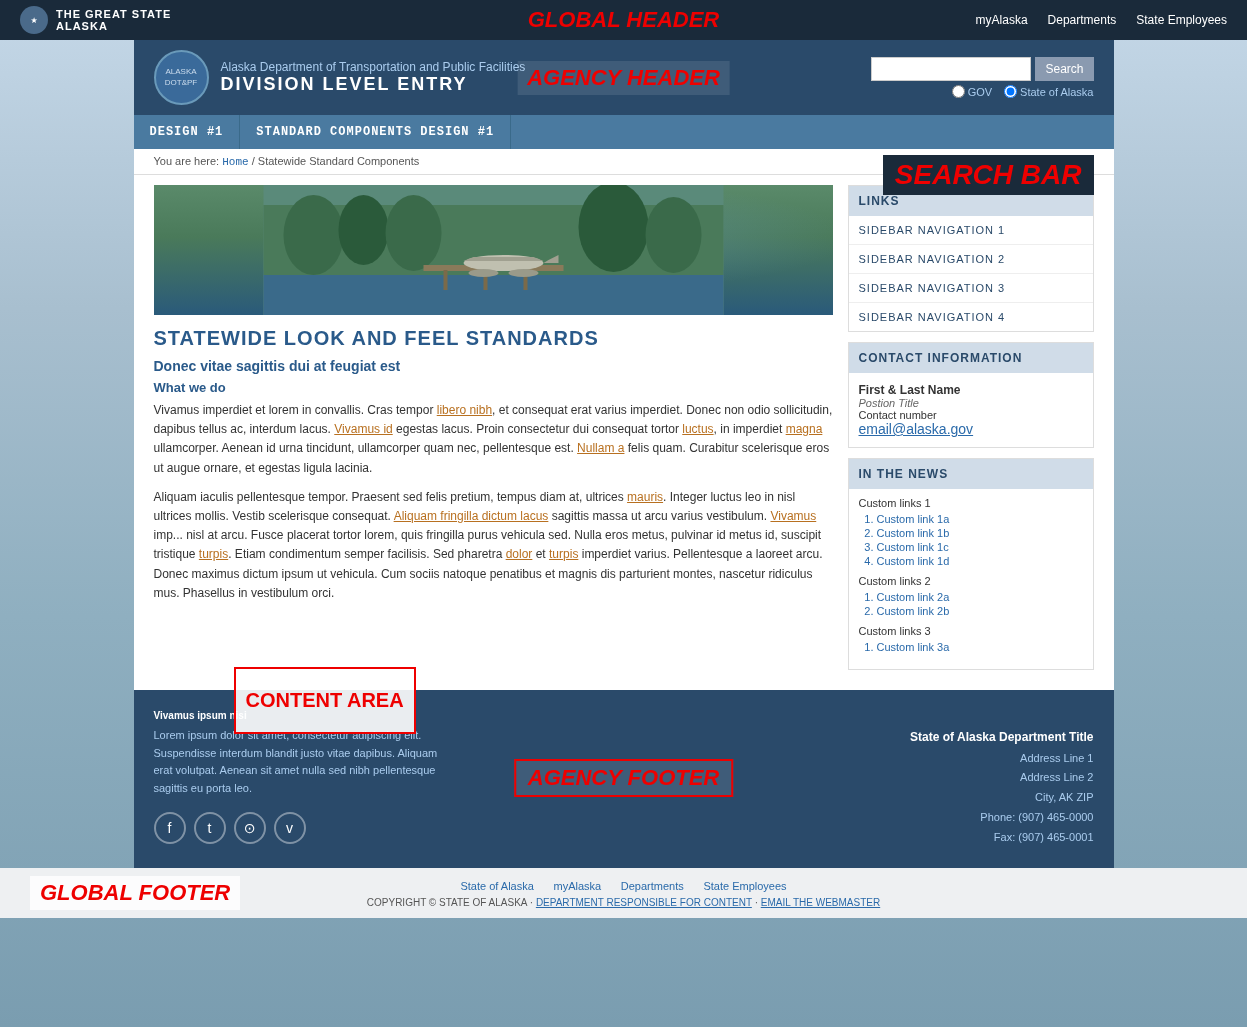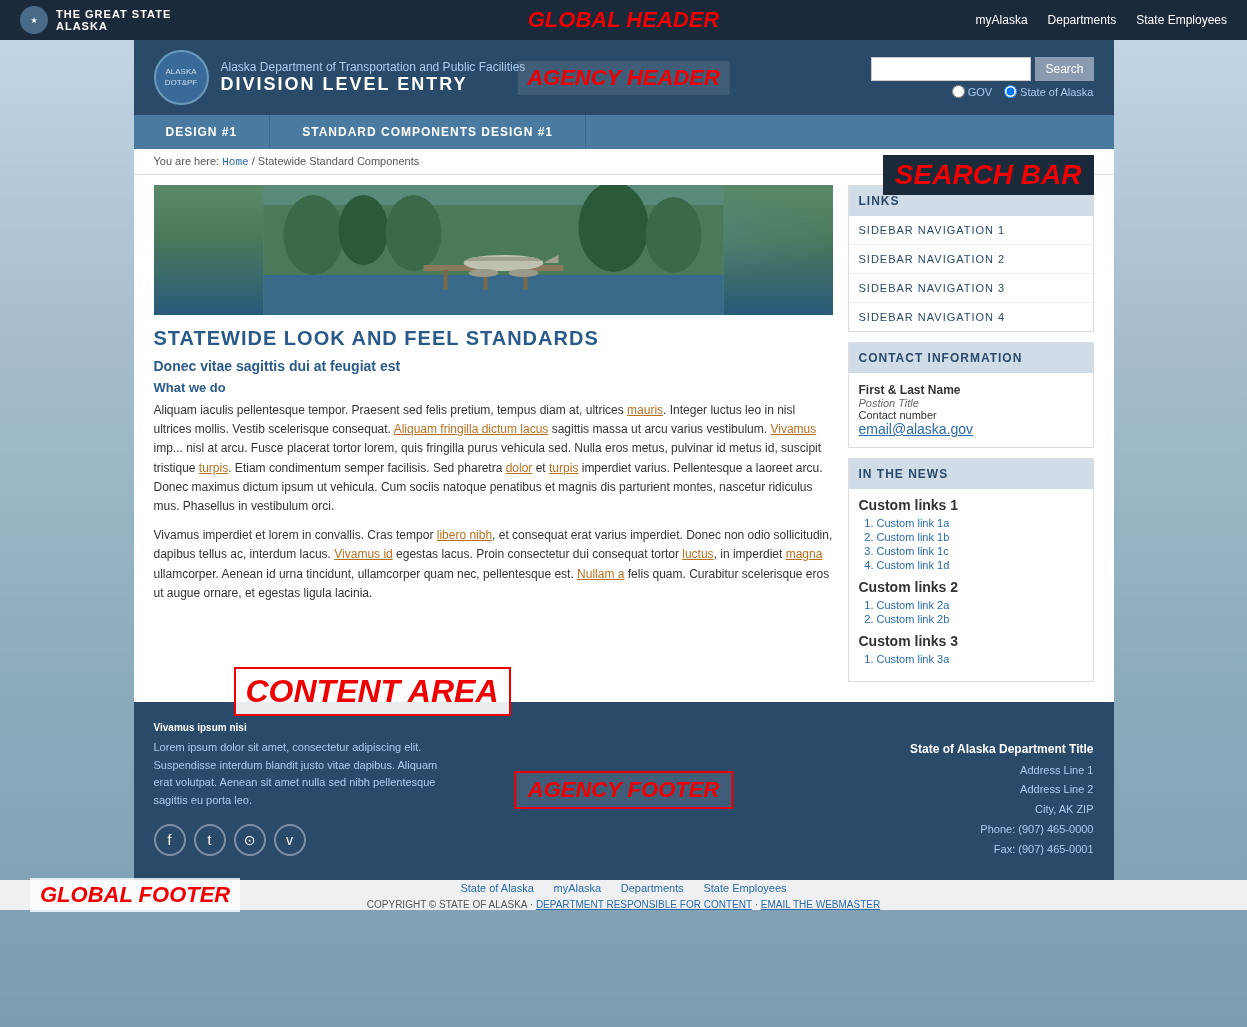--- a/index.html
+++ b/index.html
@@ -100,27 +100,28 @@
     .radio-row label { display: flex; align-items: center; gap: 3px; cursor: pointer; }
 
     
     .nav-bar {
       background: #4a7aa0;
       padding: 0;
       display: flex;
       align-items: stretch;
     }
     .nav-item {
-      padding: 10px 32px;
+      padding: 10px 16px;
       color: white;
       font-size: 12px;
       font-weight: bold;
       letter-spacing: 1px;
       cursor: pointer;
       border-right: 1px solid #3a6a8a;
+      font-family: Liberation Mono, monospace;
     }
 
     
     .breadcrumb-bar {
       background: white;
       padding: 6px 20px;
       font-size: 11px;
       color: #555;
       border-bottom: 1px solid #ddd;
     }
@@ -174,22 +175,22 @@
     .content-h3 {
       color: #2a5a8a; font-size: 13px; font-weight: bold; margin-bottom: 6px;
     }
     .content-body {
       color: #333; font-size: 12px; line-height: 1.6; margin-bottom: 10px;
     }
     .content-body .link { color: #b87020; text-decoration: underline; }
     .content-area-label {
       position: absolute;
       top: 340px; left: 80px;
-      color: #e00; font-size: 32px; font-weight: bold; font-style: italic;
-      background: rgba(255,255,255,0.9); padding: 4px 10px;
+      color: #e00; font-size: 20px; font-weight: bold; 
+      background: rgba(255,255,255,0.9); padding: 20px 10px;
       border: 2px solid #e00;
       z-index: 5;
     }
 
     
     .sidebar-section {
       background: white;
       border: 1px solid #ddd;
       margin-bottom: 10px;
     }
@@ -216,21 +217,21 @@
     .contact-block {
       padding: 10px;
     }
     .contact-name { font-size: 12px; font-weight: bold; color: #333; }
     .contact-title { font-size: 11px; font-style: italic; color: #666; }
     .contact-number { font-size: 11px; color: #333; }
     .contact-email { font-size: 14px; color: #2a6aaa; text-decoration: underline; }
 
     
     .news-section { padding: 8px 10px; }
-    .news-group-title { font-size: 14px; color: #333; font-weight: bold; margin-bottom: 4px; }
+    .news-group-title { font-size: 11px; color: #333; font-weight: normal; margin-bottom: 4px; }
     .news-list { list-style: decimal; padding-left: 18px; margin-bottom: 8px; }
     .news-list li { font-size: 11px; color: #2a6aaa; margin-bottom: 2px; cursor: pointer; }
     .news-list li a { color: #2a6aaa; text-decoration: none; }
 
     
     .agency-footer {
       background: #2a4a6a;
       padding: 20px;
       display: flex;
       justify-content: space-between;
@@ -254,20 +255,21 @@
       display: flex; align-items: center; justify-content: center;
       color: white; font-size: 14px; cursor: pointer;
     }
     .footer-right { text-align: right; color: #aaccee; font-size: 11px; line-height: 1.8; }
     .footer-right-title { color: white; font-size: 12px; font-weight: bold; margin-top: 17px; }
 
     
     .global-footer {
       background: #eef0f2;
       text-align: center;
+      padding: 10px;
       position: relative;
     }
     .global-footer-label {
       position: absolute; left: 30px; top: 50%; transform: translateY(-50%);
       color: #e00; font-size: 22px; font-weight: bold; font-style: italic;
       background: rgba(255,255,255,0.8); padding: 4px 10px;
     }
     .footer-links { margin-bottom: 4px; }
     .footer-links a { color: #2a6aaa; text-decoration: none; font-size: 11px; margin: 0 8px; }
     .footer-copy { color: #555; font-size: 10px; }
@@ -371,48 +373,48 @@
             <ellipse cx="260" cy="88" rx="15" ry="4" fill="#9a9a8a"></ellipse>
           </svg>
         </div>
       </div>
 
       <div style="position:relative;">
         <div class="content-area-label">CONTENT AREA</div>
         <h1 class="content-title">STATEWIDE LOOK AND FEEL STANDARDS</h1>
         <h2 class="content-subtitle">Donec vitae sagittis dui at feugiat est</h2>
         <h3 class="content-h3">What we do</h3>
+        <p class="content-body">
+          Vivamus imperdiet et lorem in convallis. Cras tempor
+          <span class="link">libero nibh</span>,
+          et consequat erat varius imperdiet. Donec non odio sollicitudin, dapibus tellus ac, interdum lacus.
+          <span class="link">Vivamus id</span>
+          egestas lacus. Proin consectetur dui consequat tortor
+          <span class="link">luctus</span>,
+          in imperdiet
+          <span class="link">magna</span>
+          ullamcorper. Aenean id urna tincidunt, ullamcorper quam nec, pellentesque est.
+          <span class="link">Nullam a</span>
+          felis quam. Curabitur scelerisque eros ut augue ornare, et egestas ligula lacinia.
+        </p>
         <p class="content-body">
           Aliquam iaculis pellentesque tempor. Praesent sed felis pretium, tempus diam at, ultrices
           <span class="link">mauris</span>.
           Integer luctus leo in nisl ultrices mollis. Vestib scelerisque consequat.
           <span class="link">Aliquam fringilla dictum lacus</span>
           sagittis massa ut arcu varius vestibulum.
           <span class="link">Vivamus</span>
           imp... nisl at arcu. Fusce placerat tortor lorem, quis fringilla purus vehicula sed. Nulla eros metus, pulvinar id metus id, suscipit tristique
           <span class="link">turpis</span>.
           Etiam condimentum semper facilisis. Sed pharetra
           <span class="link">dolor</span>
           et
           <span class="link">turpis</span>
           imperdiet varius. Pellentesque a laoreet arcu. Donec maximus dictum ipsum ut vehicula. Cum sociis natoque penatibus et magnis dis parturient montes, nascetur ridiculus mus. Phasellus in vestibulum orci.
         </p>
-        <p class="content-body">
-          Vivamus imperdiet et lorem in convallis. Cras tempor
-          <span class="link">libero nibh</span>,
-          et consequat erat varius imperdiet. Donec non odio sollicitudin, dapibus tellus ac, interdum lacus.
-          <span class="link">Vivamus id</span>
-          egestas lacus. Proin consectetur dui consequat tortor
-          <span class="link">luctus</span>,
-          in imperdiet
-          <span class="link">magna</span>
-          ullamcorper. Aenean id urna tincidunt, ullamcorper quam nec, pellentesque est.
-          <span class="link">Nullam a</span>
-          felis quam. Curabitur scelerisque eros ut augue ornare, et egestas ligula lacinia.
-        </p>
       </div>
     </div>
 
     <div class="sidebar-col">
 
       <div class="sidebar-section">
         <div class="sidebar-section-header">LINKS</div>
         <div class="sidebar-nav-item">SIDEBAR NAVIGATION 1</div>
         <div class="sidebar-nav-item">SIDEBAR NAVIGATION 2</div>
         <div class="sidebar-nav-item">SIDEBAR NAVIGATION 3</div>

